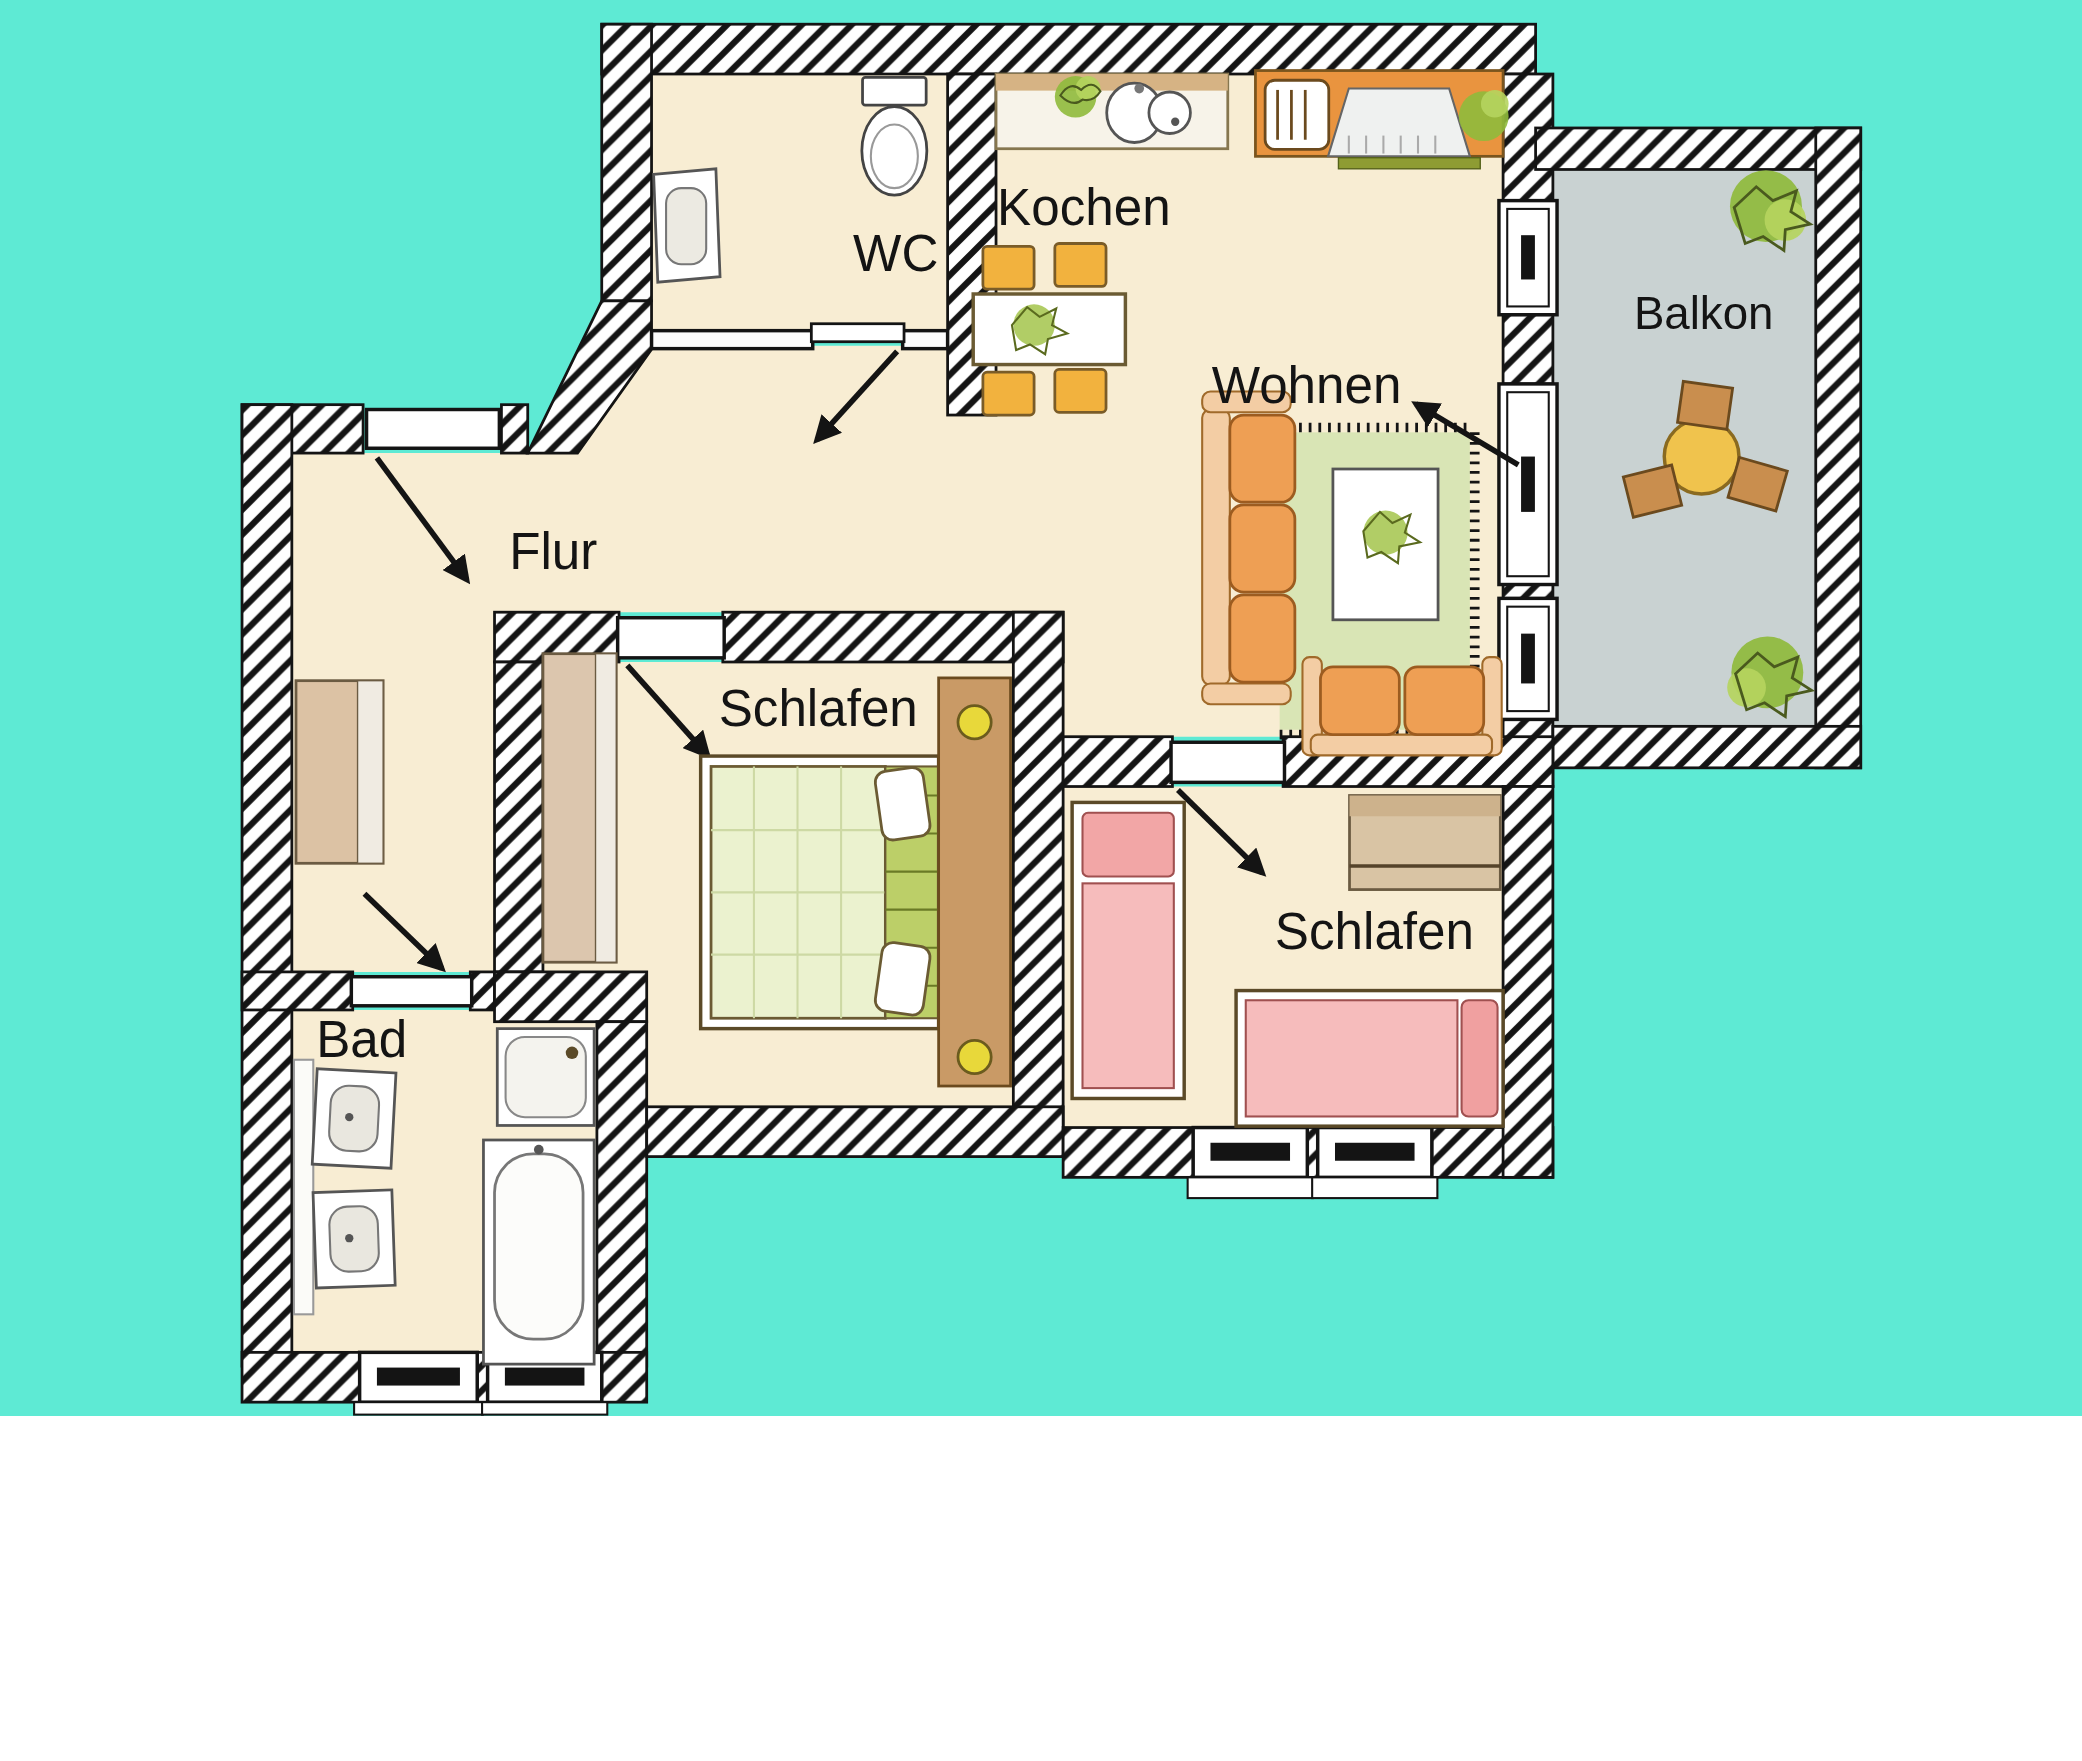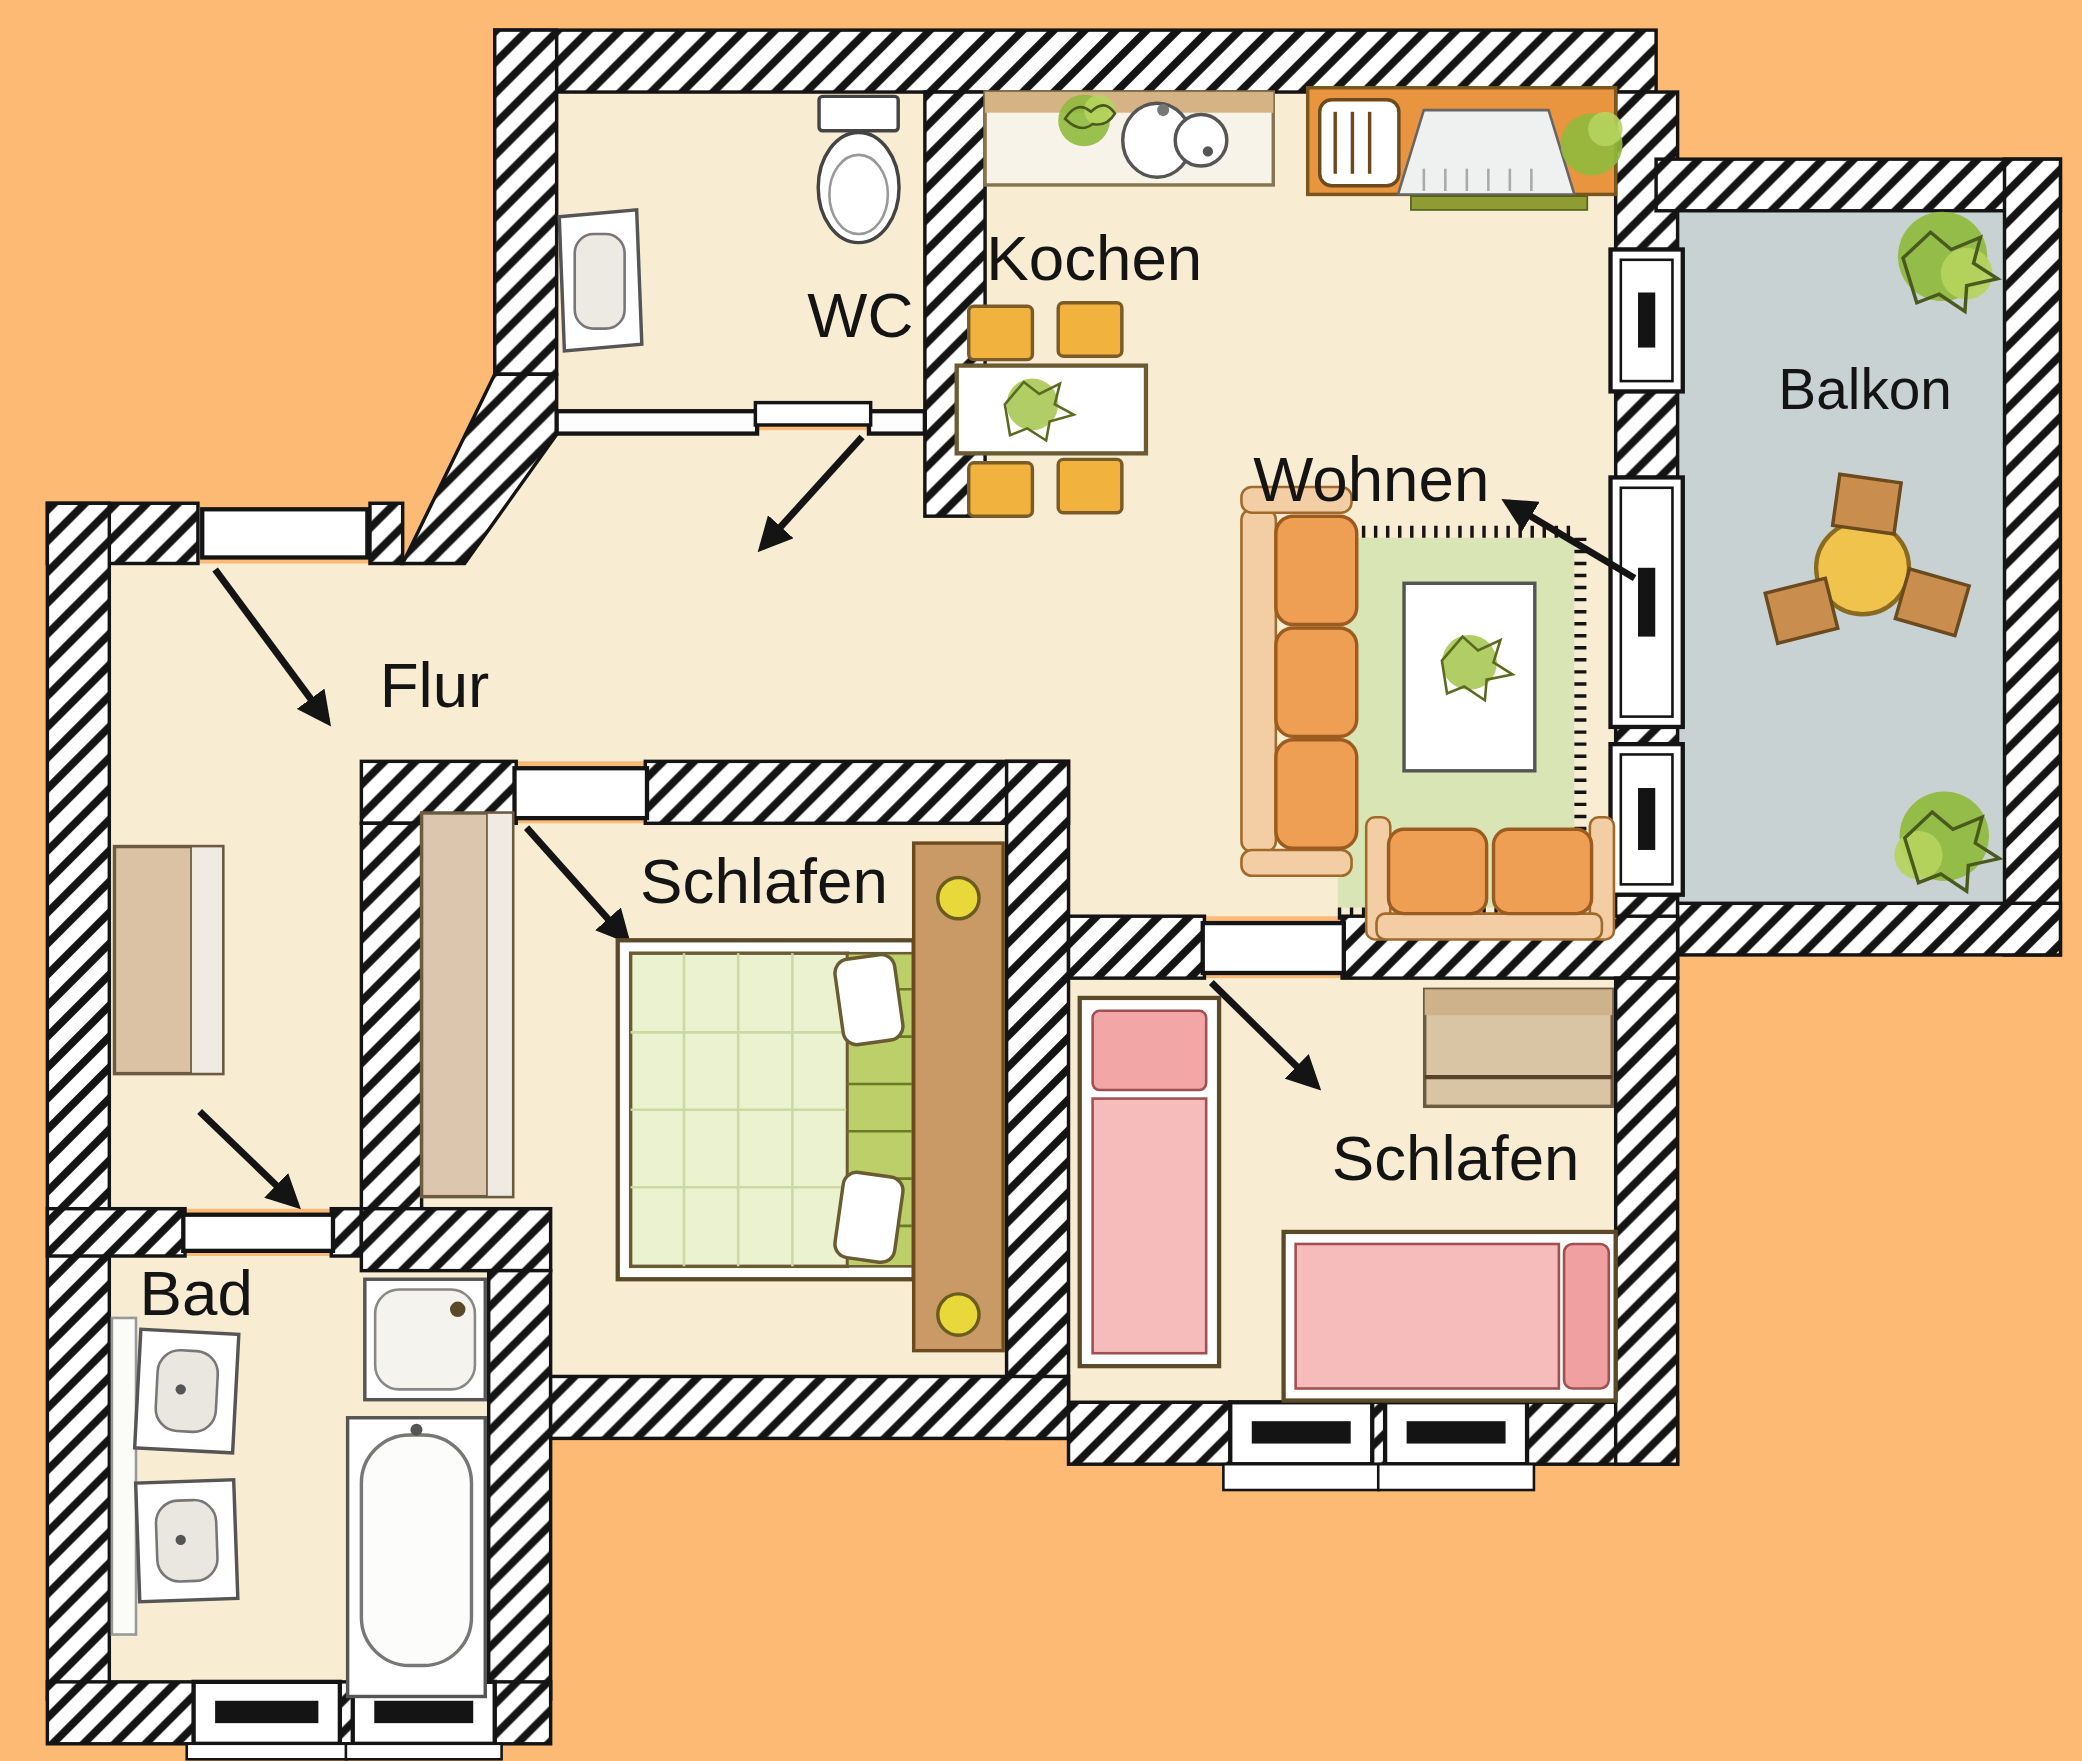--- a/index.html
+++ b/index.html
@@ -1,16 +1,16 @@
 <!DOCTYPE html>
 <html style="font-size:13.8px"><head>
 <meta charset="utf-8">
 <style>
   html,body{margin:0;padding:0;background:#ffffff;}
-  .stage{position:relative;width:2082px;height:1761px;background:#fdba74;overflow:hidden;}
+  .stage{position:relative;width:2082px;height:1416px;background:#5eead4;overflow:hidden;}
   svg{display:block;width:100%;height:100%;}
   text{font-family:"Liberation Sans","DejaVu Sans",sans-serif;fill:#141414;}
 </style>
 </head>
 <body>
 
 <div class="stage">
   <svg id="plan" viewBox="0 0 2420 2047" xmlns="http://www.w3.org/2000/svg">
     <defs>
       <pattern id="hatch" width="36" height="36" patternUnits="userSpaceOnUse">

